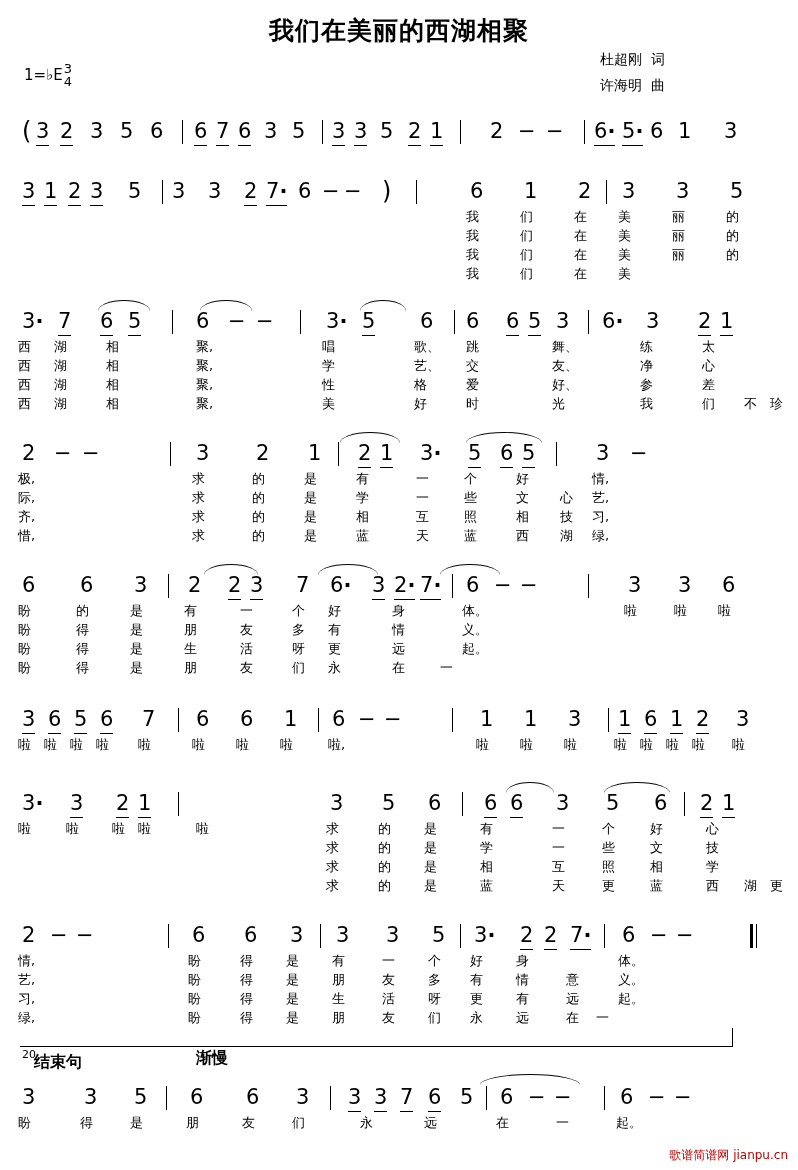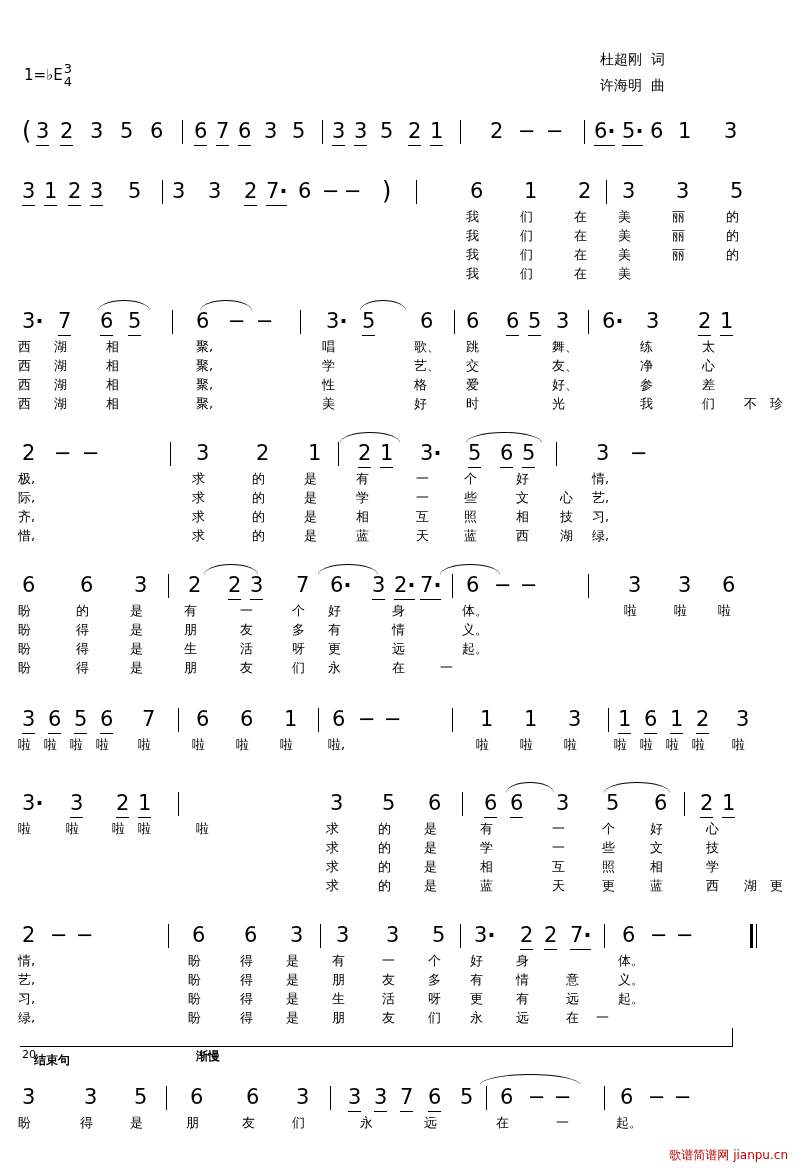--- a/index.html
+++ b/index.html
@@ -122,35 +122,36 @@
     color: #c00000;
     font-family: "DejaVu Sans", sans-serif;
   }
   .smalltxt {
     position: absolute;
     font-size: 11px;
     font-family: "DejaVu Sans", sans-serif;
   }
   .boldsmall {
     position: absolute;
-    font-size: 12px;
+    font-size: 16px;
     font-weight: bold;
     font-family: Liberation Serif, serif;
   }
   .longline {
     position: absolute;
     background: #000;
     height: 1px;
   }
 </style>
 </head>
 <body>
 
 <div id="sheet">
 
+  <div class="title">我们在美丽的西湖相聚</div>
 
   <div class="credits">
     <div class="row">杜超刚  词</div>
     <div class="row">许海明  曲</div>
   </div>
 
   <div class="keysig">
     <span>1=</span><span>♭E</span><span class="frac"><span class="num">3</span><span class="den">4</span></span>
   </div>
 

